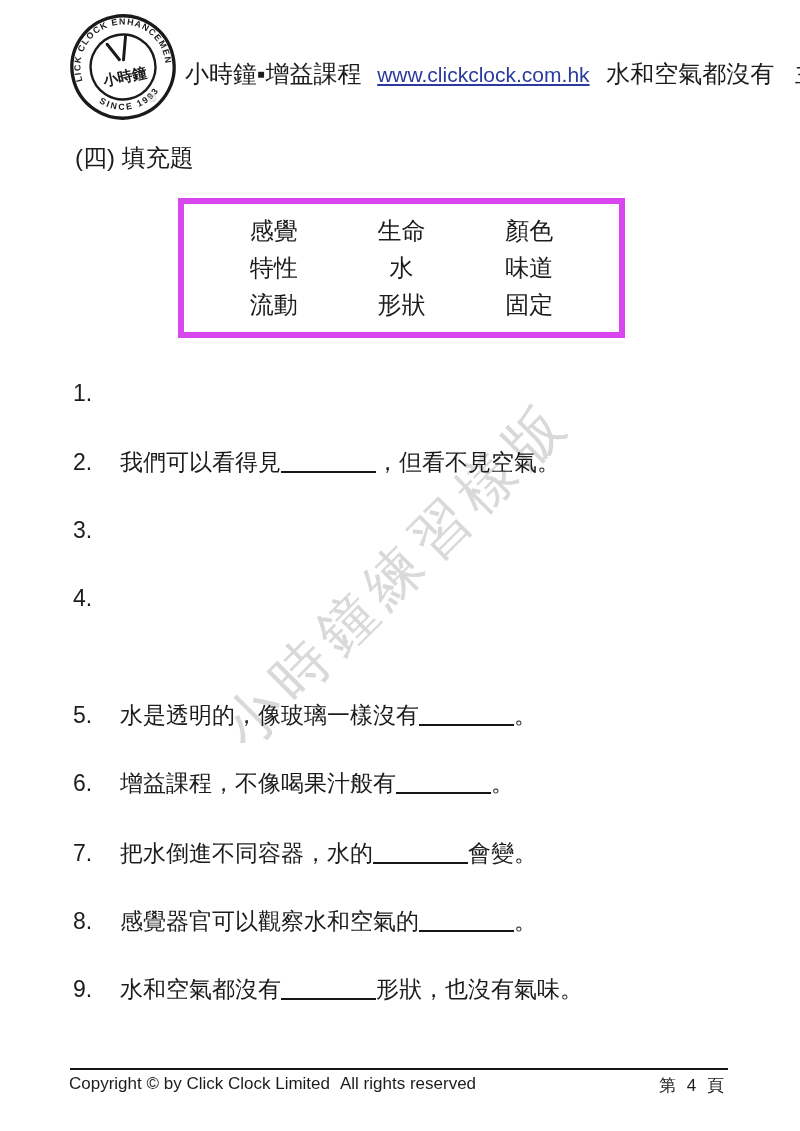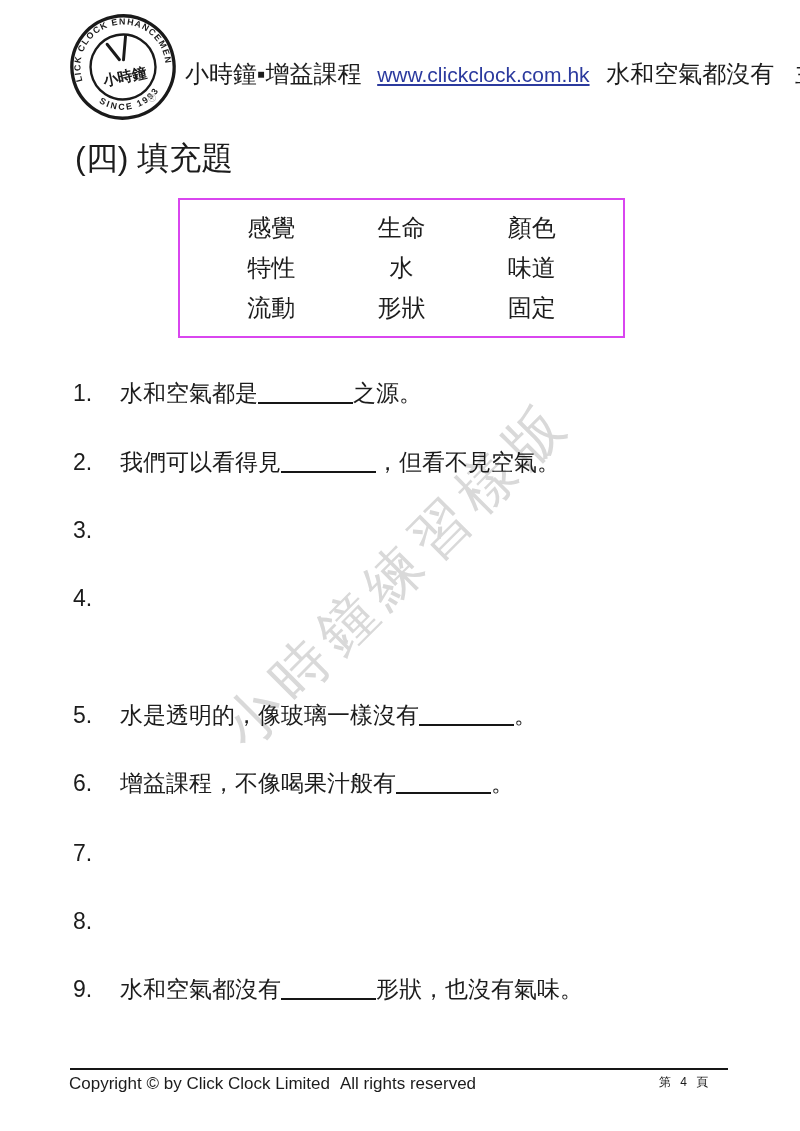--- a/index.html
+++ b/index.html
@@ -25,42 +25,42 @@
     margin:0 10px 0 9px;cursor:pointer;}
   .topic{margin-left:14px;}
   
   .watermark{
     position:absolute;left:397px;top:574px;white-space:nowrap;
     transform:translate(-50%,-50%) rotate(-45deg);
     font-size:57px;letter-spacing:9px;color:var(--wm,#d9d9d9);
     pointer-events:none;font-weight:400;
   }
   
-  .section-title{position:absolute;left:75px;top:143px;font-size:32px;line-height:30px;}
+  .section-title{position:absolute;left:75px;top:143px;font-size:24px;line-height:30px;}
   .word-bank{
     position:absolute;left:178px;top:198px;width:447px;height:140px;
-    border:2px solid #d946ef;box-sizing:border-box;
+    border:6px solid #d946ef;box-sizing:border-box;
     display:grid;grid-template-columns:1fr 1fr 1fr;
     align-items:center;justify-items:center;
     font-size:24px;padding:8px 26px;
   }
   
   .q-row{position:absolute;left:73px;width:710px;display:flex;
     font-size:23px;line-height:30px;}
   .q-row.two-line{line-height:54px;}
   .q-num{width:47px;flex:none;}
   .q-text{white-space:nowrap;}
   .blank{display:inline-block;width:95px;height:20px;
     border-bottom:2px solid #161616;vertical-align:-3px;}
   
   .footer-rule{position:absolute;left:70px;top:1068px;width:658px;height:0;
     border-top:2px solid #161616;}
   .copyright{position:absolute;left:69px;top:1074px;font-size:17px;}
   .rights{position:absolute;left:333px;top:1074px;font-size:17px;padding-left:7px;}
-  .page-num{position:absolute;left:659px;top:1074px;font-size:12px;letter-spacing:3px;}
+  .page-num{position:absolute;left:659px;top:1074px;font-size:17px;letter-spacing:3px;}
 </style>
 </head>
 <body>
 
 <div class="page" style="--link: #2b3a9e; --wm: #d9d9d9; color: rgb(28, 28, 28);">
 
   <svg class="logo" viewBox="-58 -58 116 116" xmlns="http://www.w3.org/2000/svg">
     <g transform="rotate(-12)">
       <circle class="ring-outer" r="52"></circle>
       <circle class="ring-inner" r="33"></circle>
@@ -98,21 +98,20 @@
       <div class="wb-item">水</div>
       <div class="wb-item">味道</div>
       <div class="wb-item">流動</div>
       <div class="wb-item">形狀</div>
       <div class="wb-item">固定</div>
     </div>
 
   <div class="questions">
       <div class="q-row" style="top: 378px;">
         <span class="q-num">1.</span>
-        <span class="q-text"><span>水和空氣都是</span><span class="blank"></span><span>之源。</span></span>
       </div>
       <div class="q-row" style="top: 447px;">
         <span class="q-num">2.</span>
         <span class="q-text"><span>我們可以看得見</span><span class="blank"></span><span>，但看不見空氣。</span></span>
       </div>
       <div class="q-row" style="top: 515px;">
         <span class="q-num">3.</span>
       </div>
       <div class="q-row two-line" style="top: 571px;">
         <span class="q-num">4.</span>
@@ -120,23 +119,25 @@
       <div class="q-row" style="top: 700px;">
         <span class="q-num">5.</span>
         <span class="q-text"><span>水是透明的，像玻璃一樣沒有</span><span class="blank"></span><span>。</span></span>
       </div>
       <div class="q-row" style="top: 768px;">
         <span class="q-num">6.</span>
         <span class="q-text"><span>增益課程，不像喝果汁般有</span><span class="blank"></span><span>。</span></span>
       </div>
       <div class="q-row" style="top: 838px;">
         <span class="q-num">7.</span>
+        <span class="q-text"><span>把水倒進不同容器，水的</span><span class="blank"></span><span>會變。</span></span>
       </div>
       <div class="q-row" style="top: 906px;">
         <span class="q-num">8.</span>
+        <span class="q-text"><span>感覺器官可以觀察水和空氣的</span><span class="blank"></span><span>。</span></span>
       </div>
       <div class="q-row" style="top: 974px;">
         <span class="q-num">9.</span>
         <span class="q-text"><span>水和空氣都沒有</span><span class="blank"></span><span>形狀，也沒有氣味。</span></span>
       </div>
     </div>
 
   <div class="footer-rule"></div>
   <span class="copyright">Copyright © by Click Clock Limited</span>
   <span class="rights">All rights reserved</span>

